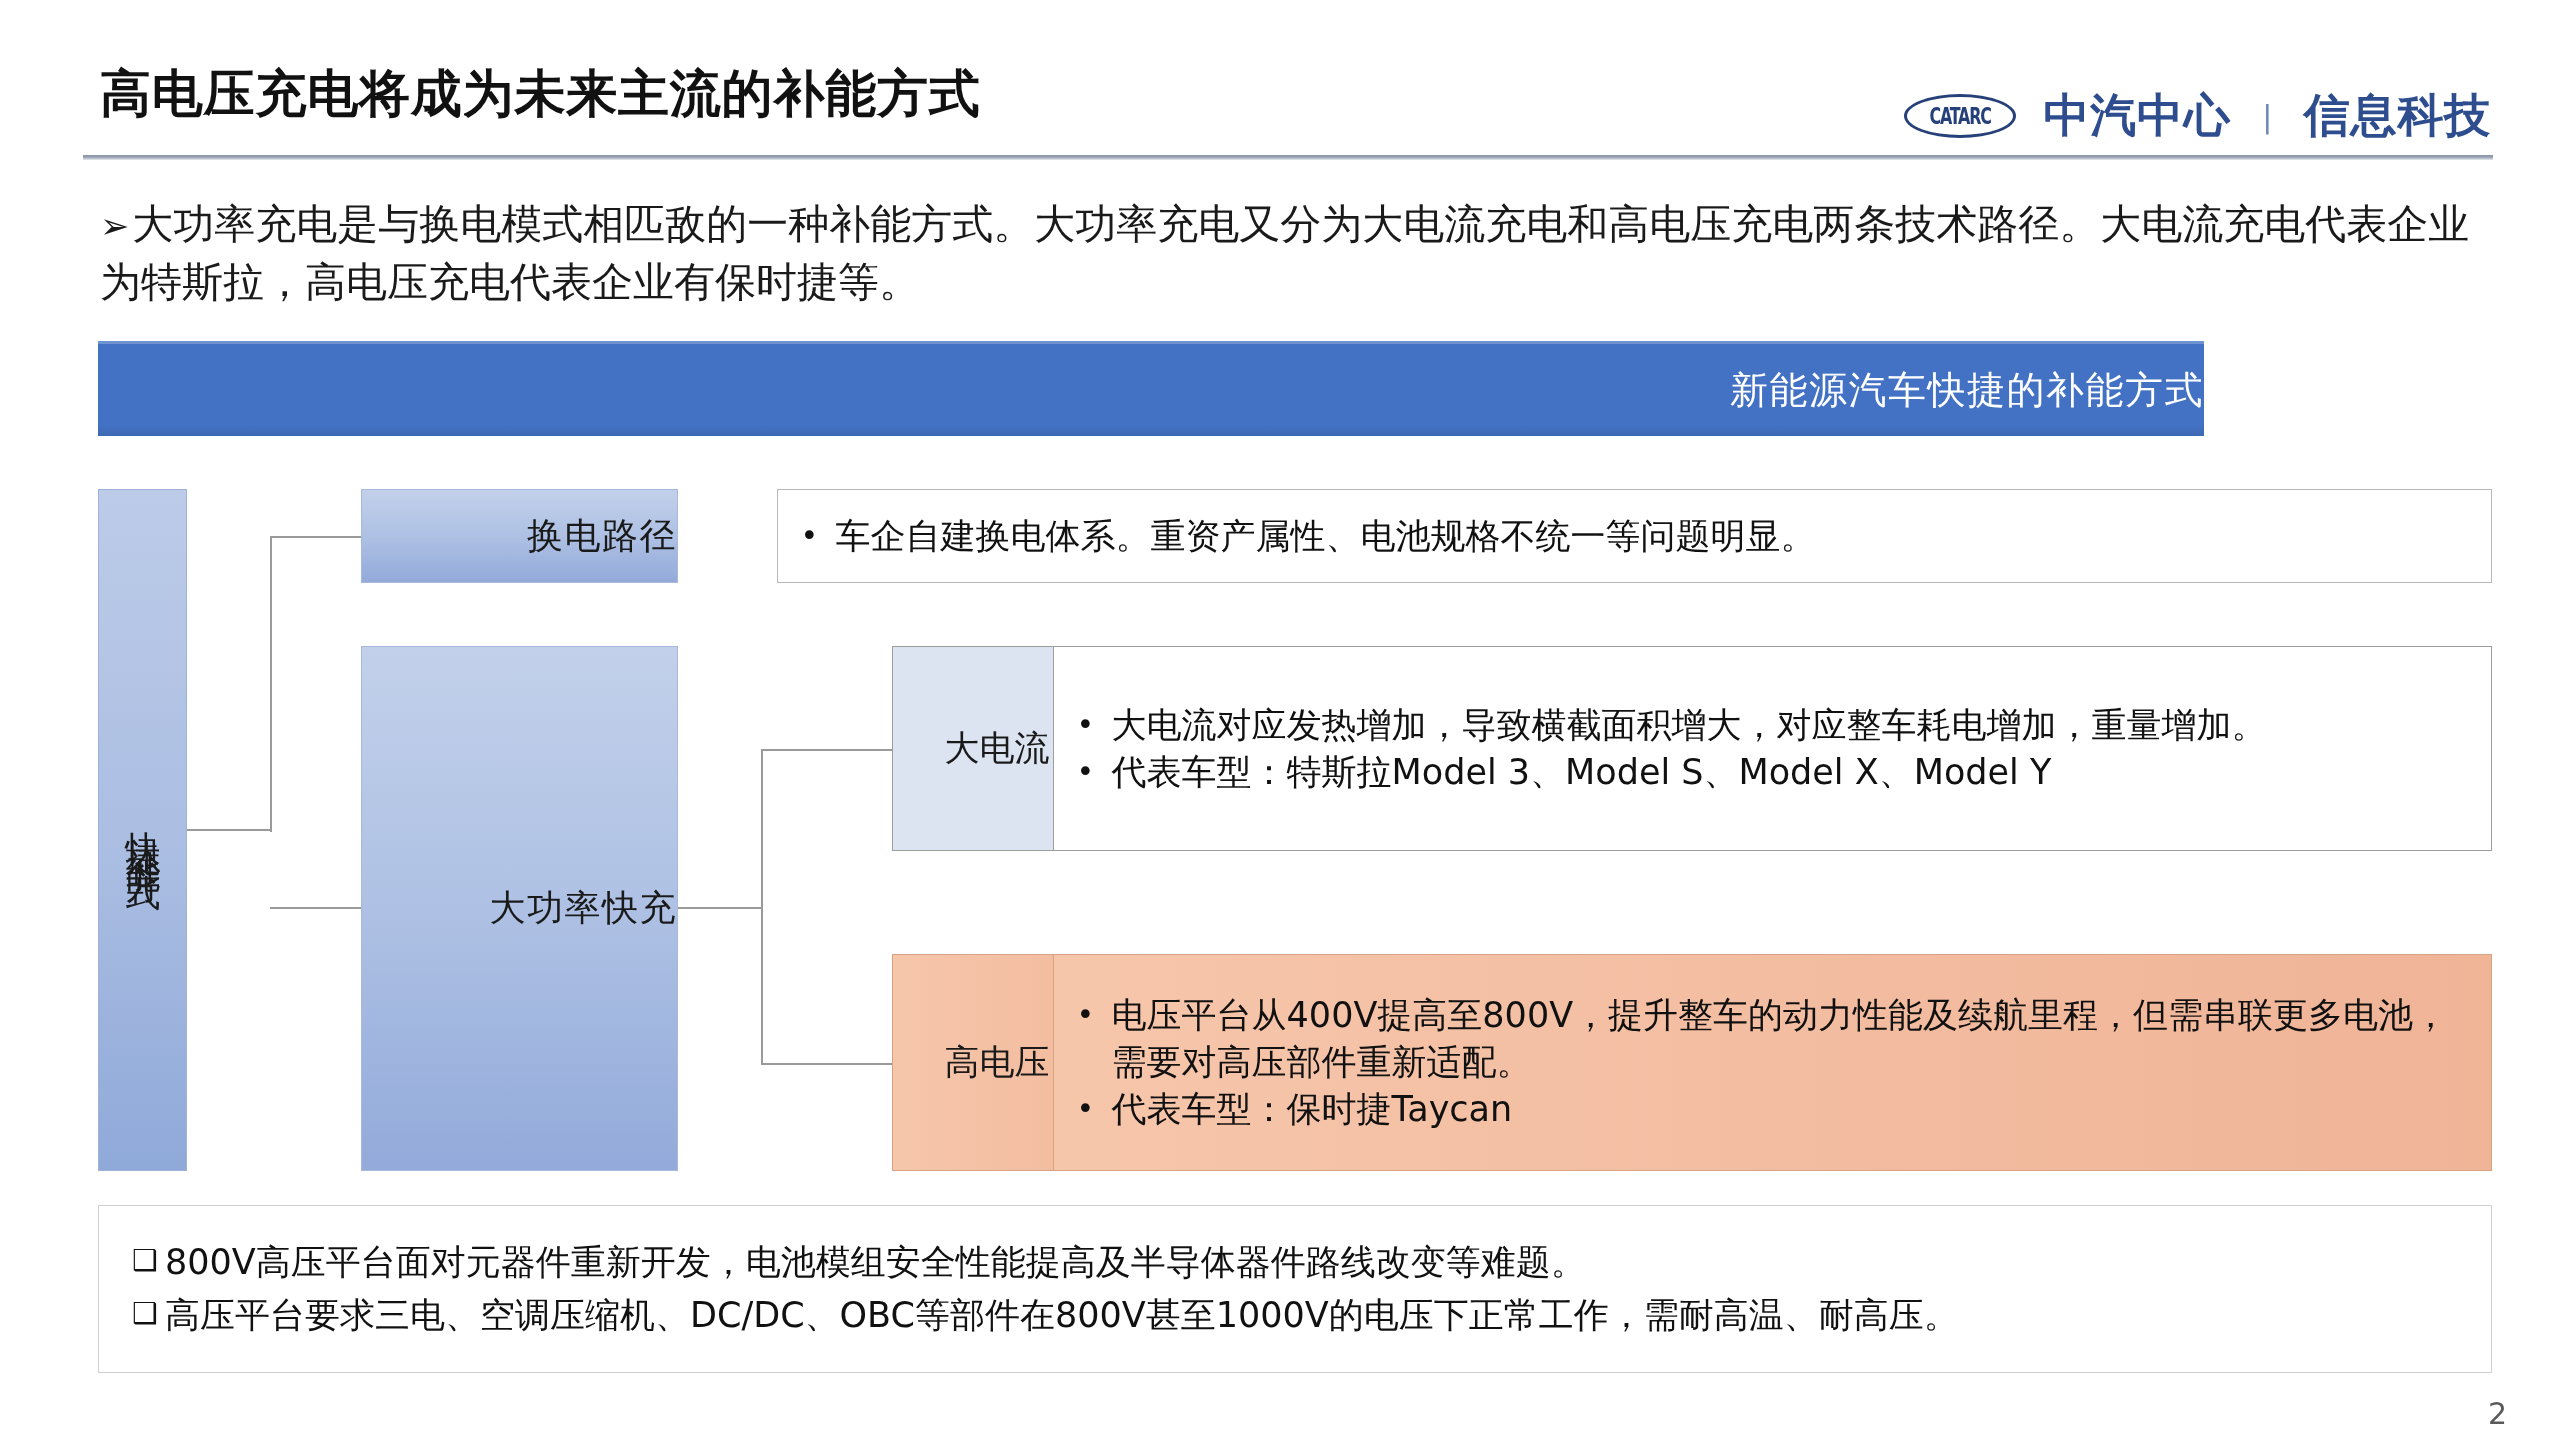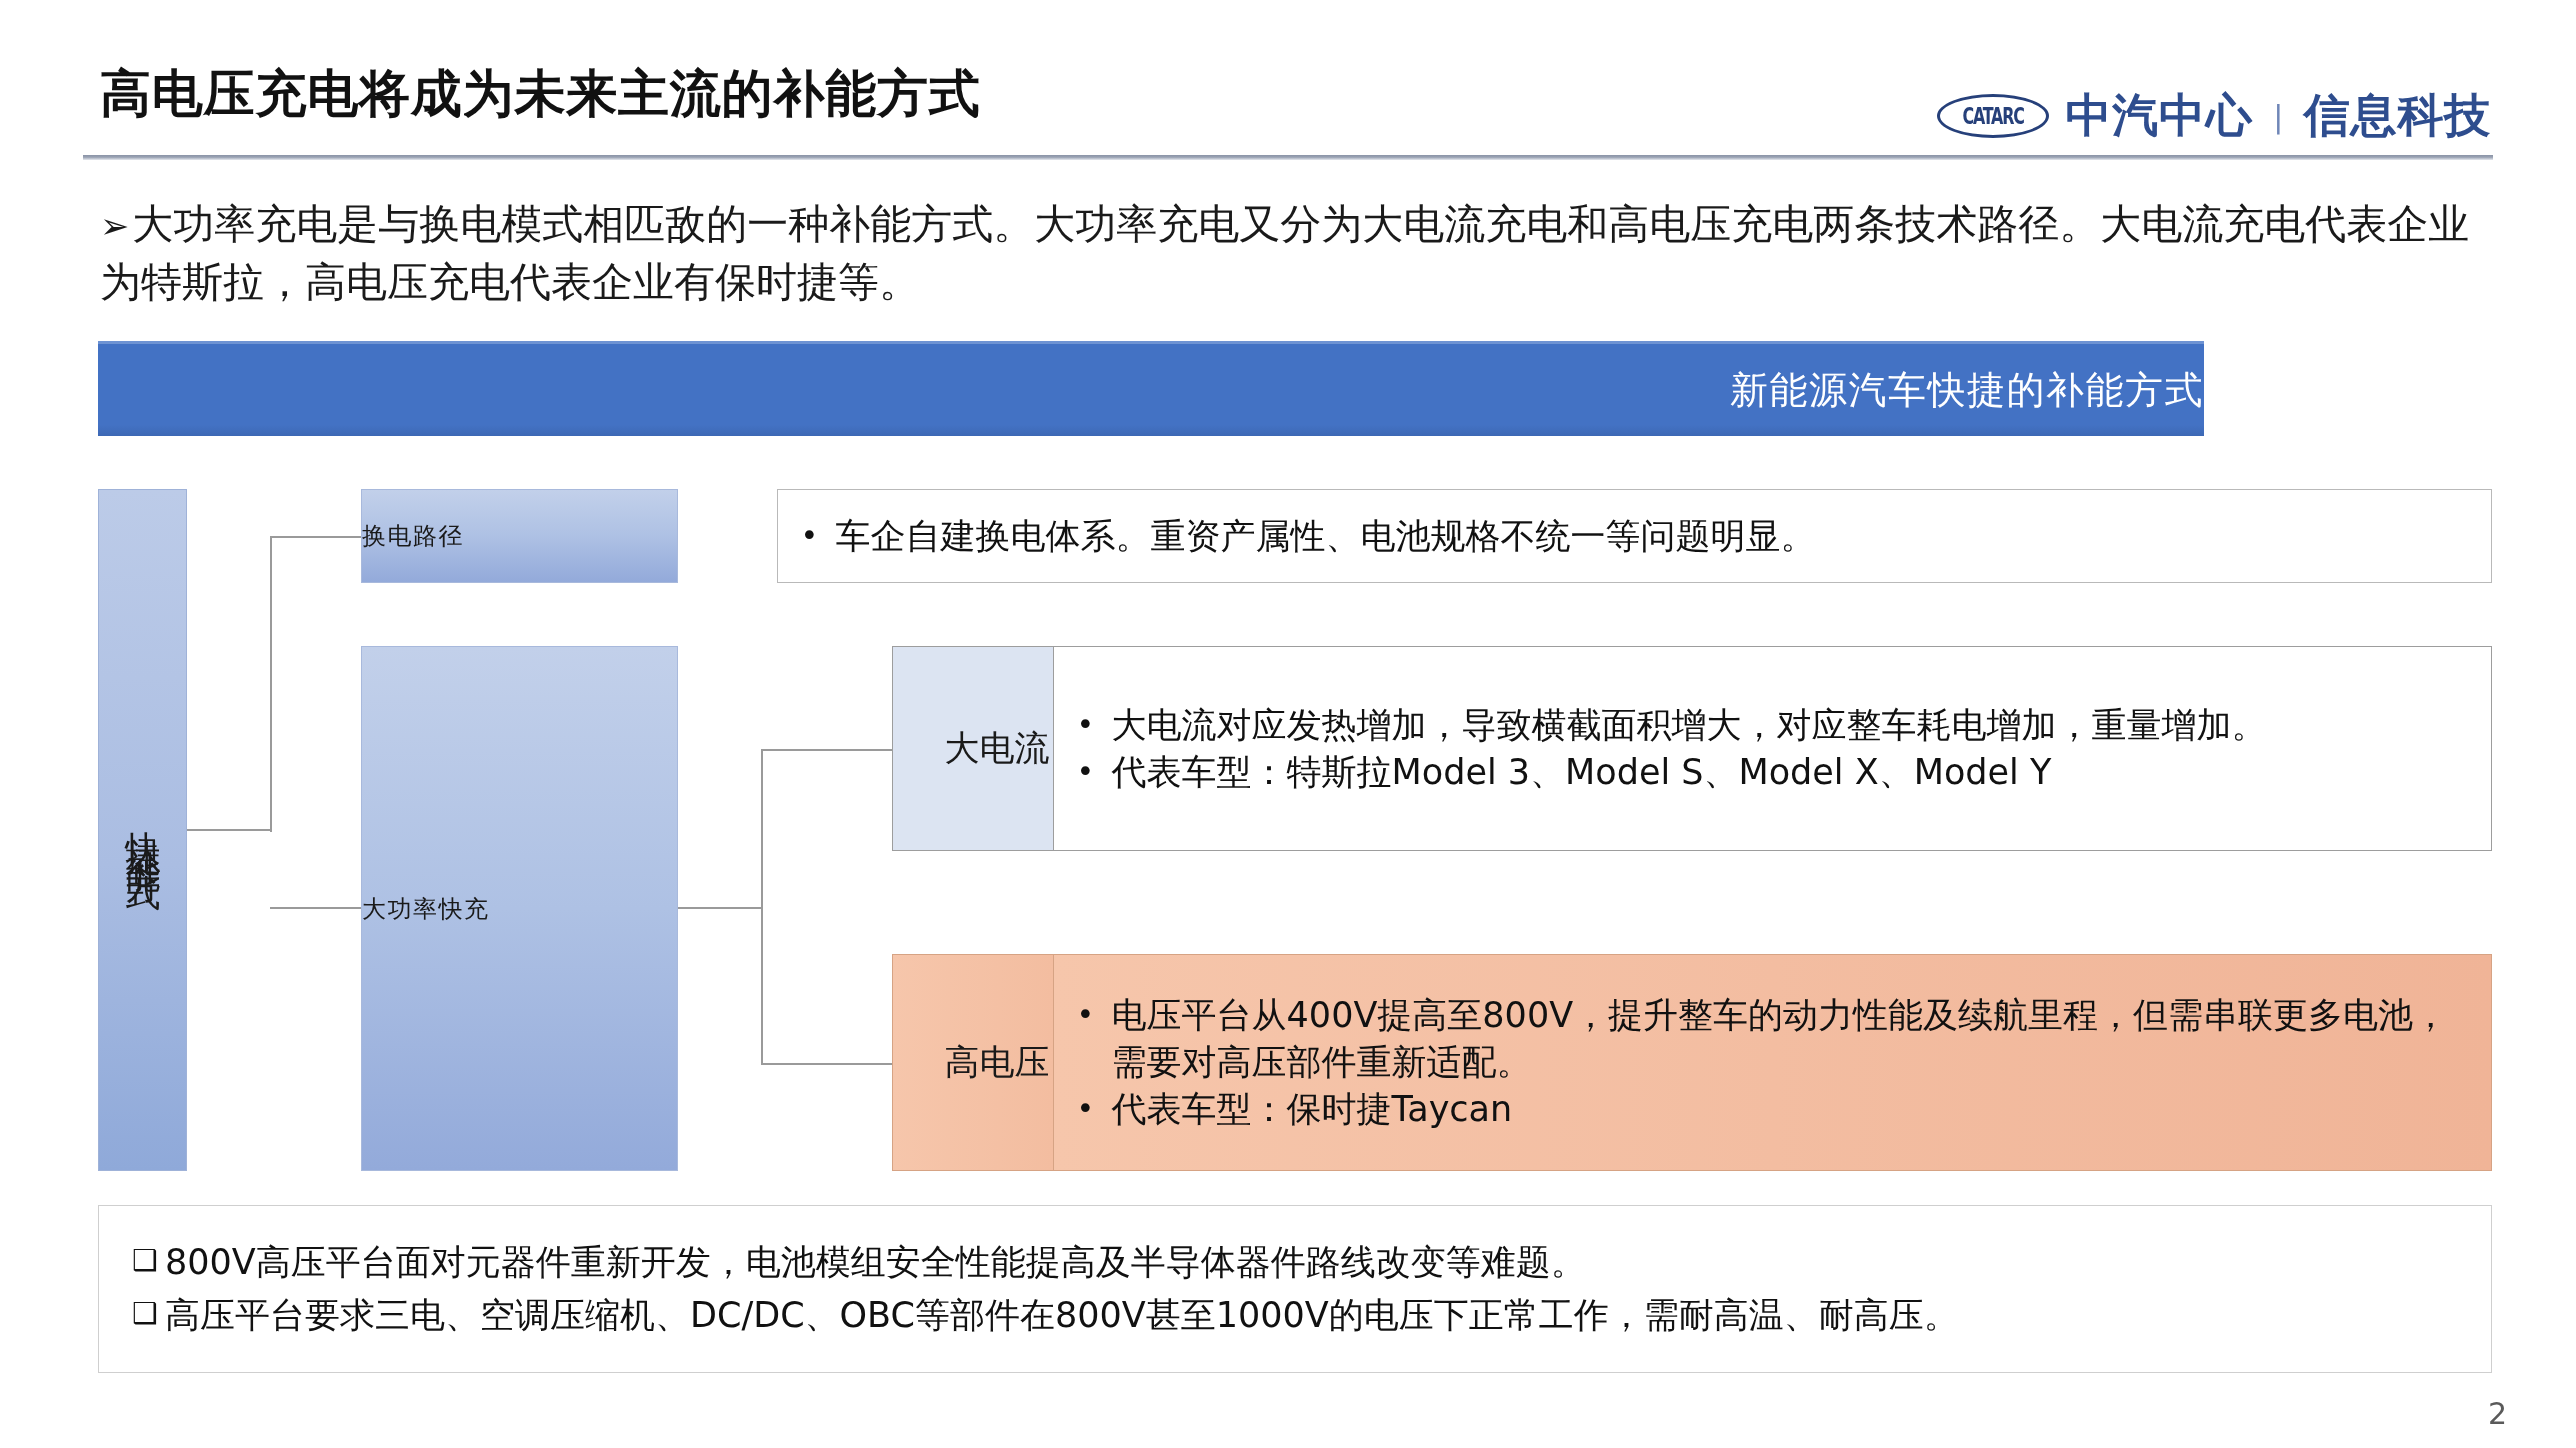--- a/index.html
+++ b/index.html
@@ -28,21 +28,21 @@
     color: #111111;
     letter-spacing: 0.8px;
     white-space: nowrap;
   }
   .logo {
     position: absolute;
     right: 85px;
     top: 85px;
     display: flex;
     align-items: center;
-    gap: 16px;
+    gap: 27px;
   }
   .logo-mark {
     width: 112px;
     height: 44px;
     border: 3.8px solid #26407a;
     border-radius: 50%;
     display: flex;
     align-items: center;
     justify-content: center;
     box-sizing: border-box;
@@ -143,22 +143,22 @@
     line-height: 1;
   }
 
   .lvl2 {
     position: absolute;
     background: linear-gradient(to bottom, #c2d0ea 0%, #aec1e4 50%, #93aada 100%);
     border: 0.8px solid #a8b9dc;
     box-sizing: border-box;
     display: flex;
     align-items: center;
-    justify-content: flex-start;
-    font-size: 24px;
+    justify-content: flex-end;
+    font-size: 36px;
     color: #1a1a1a;
     letter-spacing: 1.5px;
   }
   .lvl2-swap { left: 263px; top: 0px;   width: 317px; height: 94px; }
   .lvl2-fast { left: 263px; top: 157px; width: 317px; height: 525px; }
 
   .content-box {
     position: absolute;
     box-sizing: border-box;
     border: 1.5px solid #b9b9b9;

